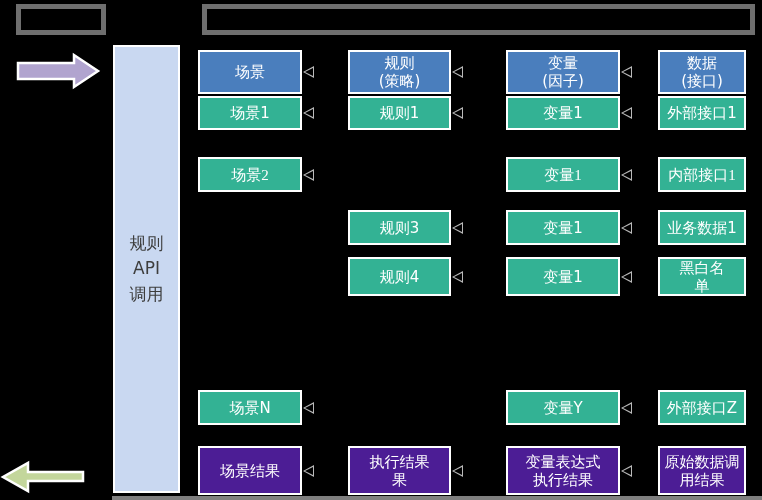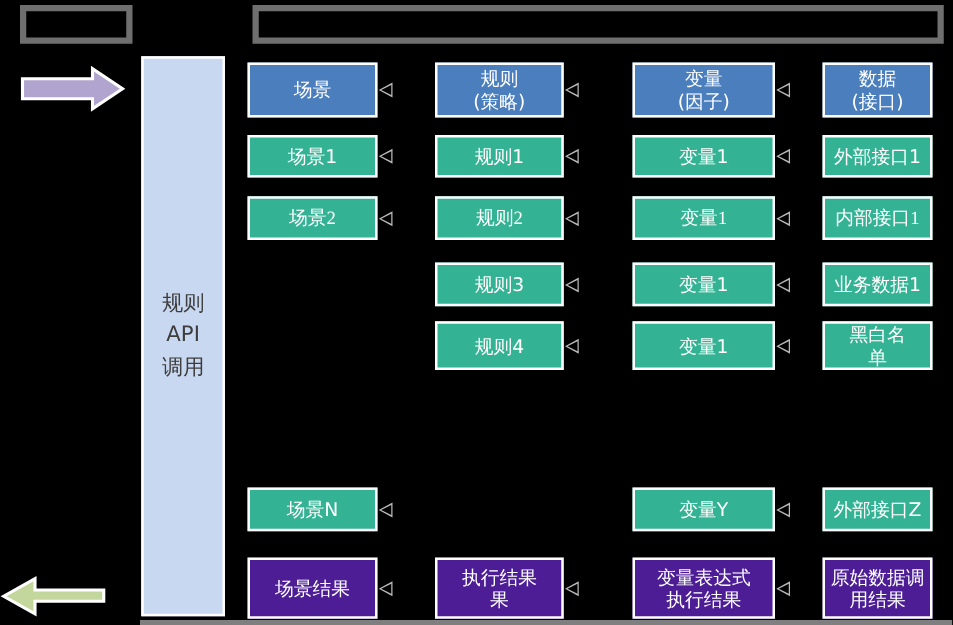--- a/index.html
+++ b/index.html
@@ -26,21 +26,21 @@
   .hblue{background:#4a7ebd;}
   .rblue{background:#4c1d95;}
 
   
   .c0{left:198px;width:104px;justify-content:center;}
   .c1{left:348px;width:103px;}
   .c2{left:506px;width:114px;}
   .c3{left:658px;width:88px;}
   
   .r0{top:50px;height:44px;}
-  .r1{top:108px;height:34px;}
+  .r1{top:96px;height:34px;}
   .r2{top:157px;height:35px;font-family:Liberation Serif, serif;}
   .r3{top:210px;height:35px;}
   .r4{top:257px;height:39px;}
   .r5{top:390px;height:35px;}
   .r6{top:446px;height:49px;}
 
   
   .conn{position:absolute;right:-14px;top:50%;margin-top:-6px;width:0;height:0;
         border-top:6px solid transparent;border-bottom:6px solid transparent;
         border-right:11px solid #b9b9b9;}
@@ -91,24 +91,20 @@
     <span class="conn"></span>
   </div>
 
   <div class="box hblue c1 r0">
     <span class="lbl">规则
 (策略)</span>
     <span class="conn"></span>
   </div>
   <div class="box green c1 r1">
     <span class="lbl">规则1</span>
-    <span class="conn"></span>
-  </div>
-  <div class="box green c1 r2">
-    <span class="lbl">规则2</span>
     <span class="conn"></span>
   </div>
   <div class="box green c1 r3">
     <span class="lbl">规则3</span>
     <span class="conn"></span>
   </div>
   <div class="box green c1 r4">
     <span class="lbl">规则4</span>
     <span class="conn"></span>
   </div>

